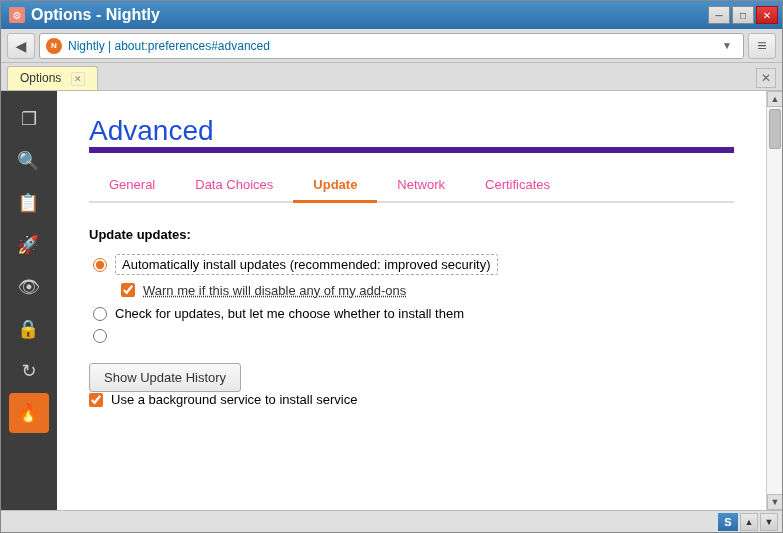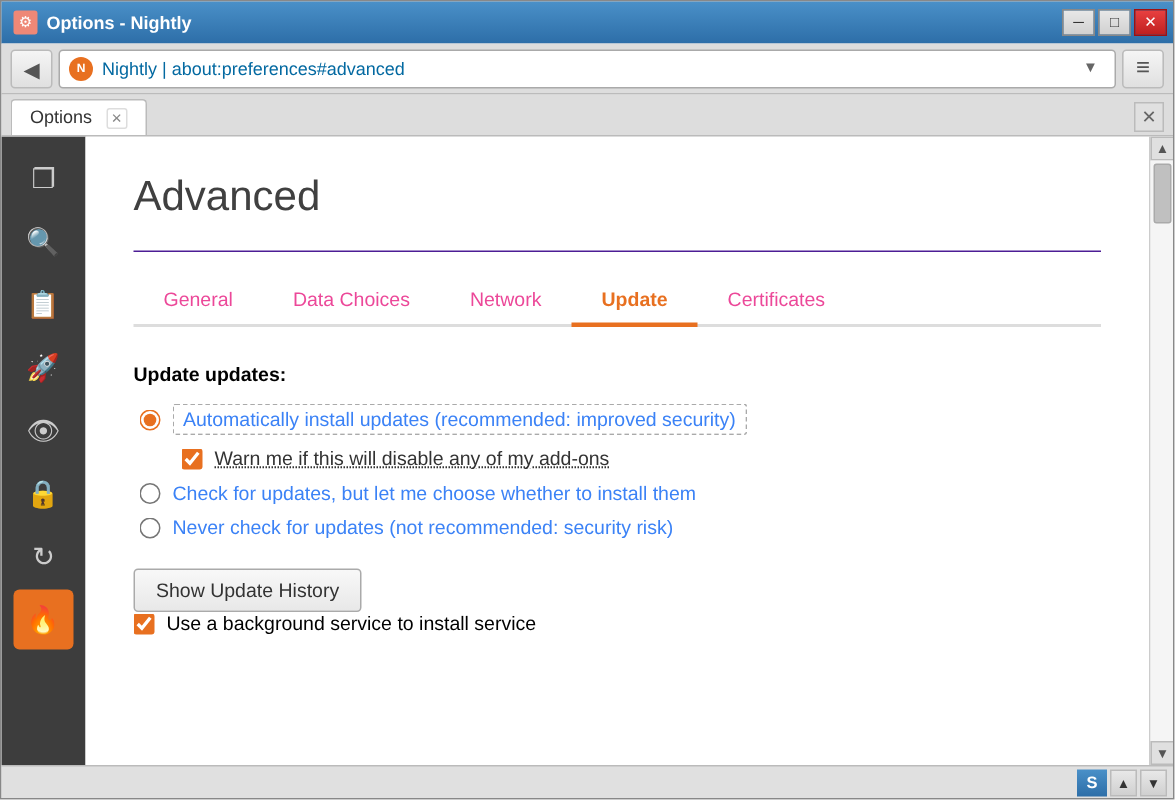--- a/index.html
+++ b/index.html
@@ -3,69 +3,69 @@
   <meta charset="utf-8">
   <style>
     * { box-sizing: border-box; margin: 0; padding: 0; }
     body { font-family: Arial, sans-serif; font-size: 13px; background: #c0c0c0; width: 783px; height: 533px; overflow: hidden; }
 
     
     .window { width: 783px; height: 533px; background: #f0f0f0; border: 1px solid #888; display: flex; flex-direction: column; }
     .titlebar { background: linear-gradient(to bottom, #4a90c8, #2d6ea8); height: 28px; display: flex; align-items: center; justify-content: space-between; padding: 0 4px 0 8px; }
     .titlebar-left { display: flex; align-items: center; gap: 6px; }
     .titlebar-icon { width: 16px; height: 16px; background: #e87; border-radius: 2px; font-size: 10px; display: flex; align-items: center; justify-content: center; color: white; }
-    .titlebar-title { color: white; font-size: 12px; font-weight: bold; }
+    .titlebar-title { color: white; font-size: 16px; font-weight: bold; }
     .titlebar-buttons { display: flex; gap: 2px; }
     .titlebar-btn { width: 22px; height: 18px; border: 1px solid #888; background: linear-gradient(to bottom, #e8e8e8, #d0d0d0); display: flex; align-items: center; justify-content: center; cursor: pointer; font-size: 10px; color: #333; }
     .titlebar-btn.close { background: linear-gradient(to bottom, #e84040, #c02020); color: white; border-color: #a01010; }
 
     
     .addressbar { background: #ddd; height: 34px; display: flex; align-items: center; padding: 0 6px; gap: 4px; border-bottom: 1px solid #bbb; }
     .nav-btn { width: 28px; height: 26px; border: 1px solid #bbb; background: linear-gradient(to bottom, #f5f5f5, #e0e0e0); border-radius: 3px; display: flex; align-items: center; justify-content: center; cursor: pointer; color: #555; font-size: 14px; }
     .address-container { flex: 1; display: flex; align-items: center; background: white; border: 1px solid #aaa; border-radius: 3px; height: 26px; padding: 0 6px; gap: 6px; }
     .address-favicon { width: 16px; height: 16px; border-radius: 50%; background: #e87020; display: flex; align-items: center; justify-content: center; color: white; font-size: 8px; font-weight: bold; }
     .address-text { flex: 1; font-size: 12px; color: #0369a1; }
     .address-dropdown { width: 20px; height: 20px; display: flex; align-items: center; justify-content: center; color: #666; font-size: 10px; cursor: pointer; }
     .menu-btn { width: 28px; height: 26px; border: 1px solid #bbb; background: linear-gradient(to bottom, #f5f5f5, #e0e0e0); border-radius: 3px; display: flex; align-items: center; justify-content: center; cursor: pointer; color: #555; font-size: 16px; }
 
     
     .tabbar { background: #ddd; height: 28px; display: flex; align-items: flex-end; padding: 0 6px; border-bottom: 1px solid #bbb; }
     .tab { background: white; border: 1px solid #bbb; border-bottom: none; padding: 4px 12px; font-size: 12px; border-radius: 3px 3px 0 0; cursor: pointer; color: #333; }
-    .tab.active { background: #ffffff; }
+    .tab.active { background: #fef9c3; }
     .tab-close { width: 14px; height: 14px; display: inline-flex; align-items: center; justify-content: center; border: 1px solid #ddd; border-radius: 2px; cursor: pointer; font-size: 9px; color: #888; margin-left: 6px; }
     .tabbar-close { margin-left: auto; margin-bottom: 2px; width: 20px; height: 20px; border: 1px solid #bbb; background: #e0e0e0; display: flex; align-items: center; justify-content: center; cursor: pointer; font-size: 12px; color: #666; }
 
     
     .main-area { display: flex; flex: 1; overflow: hidden; }
 
     
     .sidebar { width: 56px; background: #3d3d3d; display: flex; flex-direction: column; align-items: center; padding-top: 8px; gap: 2px; }
     .sidebar-item { width: 40px; height: 40px; display: flex; flex-direction: column; align-items: center; justify-content: center; cursor: pointer; border-radius: 4px; color: #ccc; gap: 2px; }
     .sidebar-item.active { background: #e87020; color: white; }
     .sidebar-icon { font-size: 18px; }
 
     
     .content-area { flex: 1; background: white; overflow-y: auto; display: flex; flex-direction: column; }
     .content-inner { padding: 24px 32px; flex: 1; }
-    .page-title { font-size: 28px; color: #404040; margin-bottom: 16px; font-weight: normal; border-bottom: 1px solid #4c1d95; padding-bottom: 20px; }
+    .page-title { font-size: 28px; color: #1d4ed8; margin-bottom: 16px; font-weight: normal; border-bottom: 6px solid #4c1d95; padding-bottom: 0; }
 
     
     .tabs { display: flex; border-bottom: 2px solid #ddd; margin-bottom: 24px; }
     .tab-item { padding: 8px 20px; cursor: pointer; font-size: 13px; color: #ec4899; border: none; background: none; border-bottom: 3px solid transparent; margin-bottom: -2px; }
     .tab-item.active { color: #e87020; border-bottom: 3px solid #e87020; font-weight: bold; }
 
     
     .section-title { font-weight: bold; margin-bottom: 12px; font-size: 13px; }
 
     .radio-group { display: flex; flex-direction: column; gap: 8px; margin-bottom: 20px; }
     .radio-row { display: flex; align-items: center; gap: 8px; padding-left: 4px; }
     .radio-input { width: 14px; height: 14px; accent-color: #e87020; cursor: pointer; }
-    .radio-label { font-size: 13px; color: #3b82f6; text-align: center; }
-
-    .checkbox-row { display: flex; align-items: flex-end; gap: 8px; padding-left: 28px; }
+    .radio-label { font-size: 13px; color: #000000; text-align: center; }
+
+    .checkbox-row { display: flex; align-items: flex-start; gap: 8px; padding-left: 28px; }
     .checkbox-input { width: 14px; height: 14px; accent-color: #e87020; cursor: pointer; }
     .checkbox-label { font-size: 13px; color: #333; text-decoration: underline; text-decoration-style: dotted; }
 
     .action-button { padding: 6px 14px; background: linear-gradient(to bottom, #f8f8f8, #e8e8e8); border: 1px solid #aaa; border-radius: 3px; cursor: pointer; font-size: 13px; color: #333; }
 
     .bg-checkbox-row { display: flex; align-items: center; gap: 8px; }
     .bg-checkbox { width: 14px; height: 14px; accent-color: #e87020; cursor: pointer; }
     .underline { text-decoration-style: dotted; }
 
     
@@ -143,22 +143,22 @@
       </div>
     </div>
 
     <div class="content-area">
       <div class="content-inner">
         <h1 class="page-title">Advanced</h1>
 
         <div class="tabs">
           <button class="tab-item">General</button>
           <button class="tab-item">Data Choices</button>
+          <button class="tab-item active">Update</button>
           <button class="tab-item">Network</button>
-          <button class="tab-item active">Update</button>
           <button class="tab-item">Certificates</button>
         </div>
 
         <div>
           <div class="section-title">Update updates:</div>
 
           <div class="radio-group">
 
             <div class="radio-row">
               <input type="radio" name="update-option" class="radio-input" checked="" style="">
@@ -170,21 +170,20 @@
               <span class="checkbox-label">Warn me if this will disable any of my add-ons</span>
             </div>
 
             <div class="radio-row">
               <input type="radio" name="update-option" class="radio-input" style="">
               <span class="radio-label">Check for updates, but let me choose whether to install them</span>
             </div>
 
             <div class="radio-row">
               <input type="radio" name="update-option" class="radio-input" style="">
-              <span class="radio-label">Never check for updates (not recommended: security risk)</span>
             </div>
           </div>
 
           
           <button class="action-button">Show Update History</button>
 
           
           <div class="bg-checkbox-row">
             <input type="checkbox" class="bg-checkbox" checked="" style="">
             <span>

